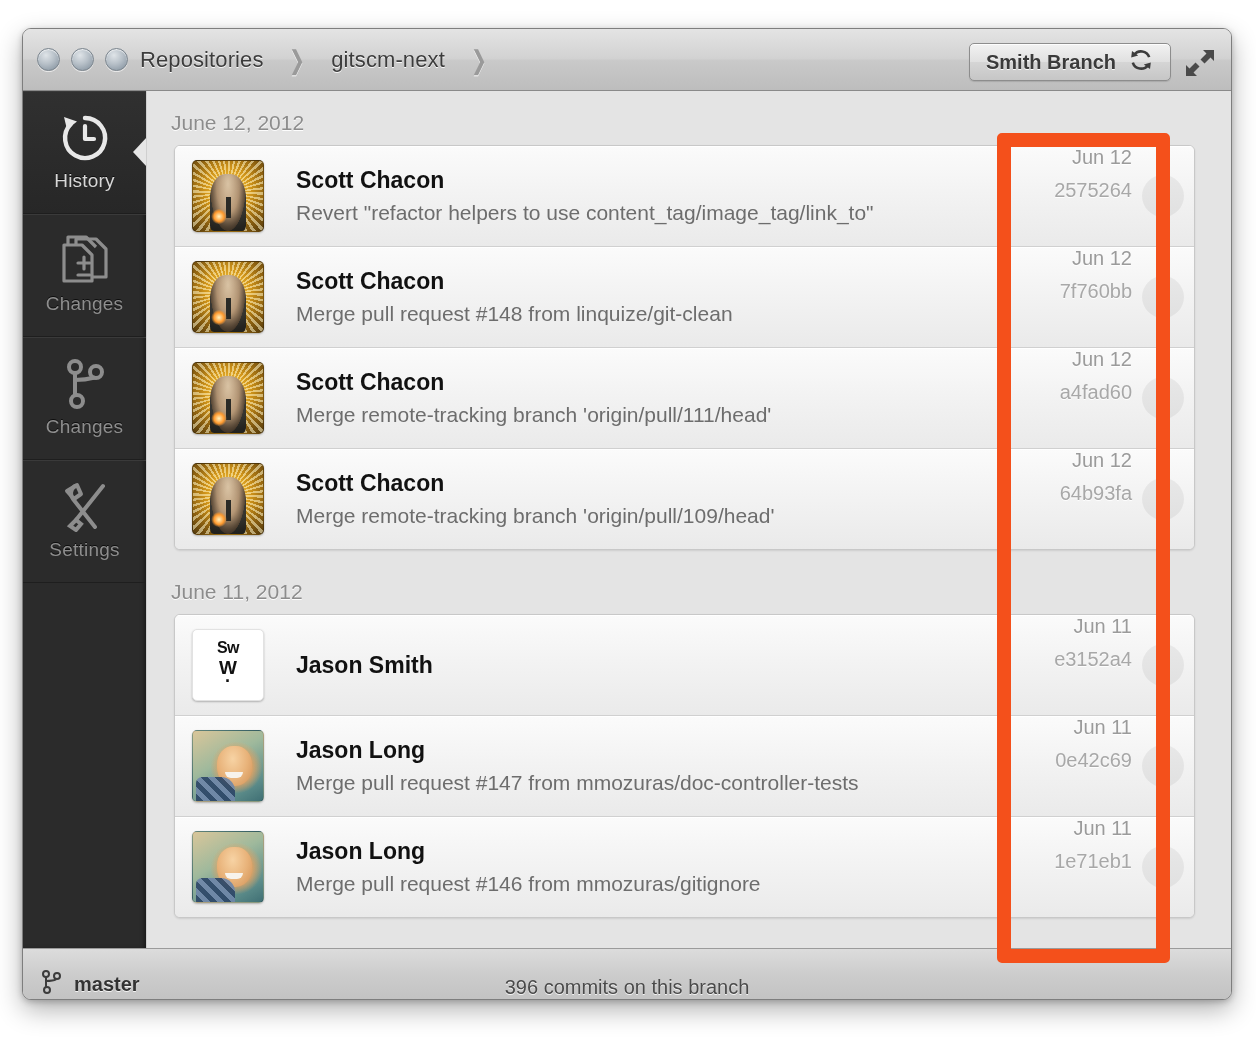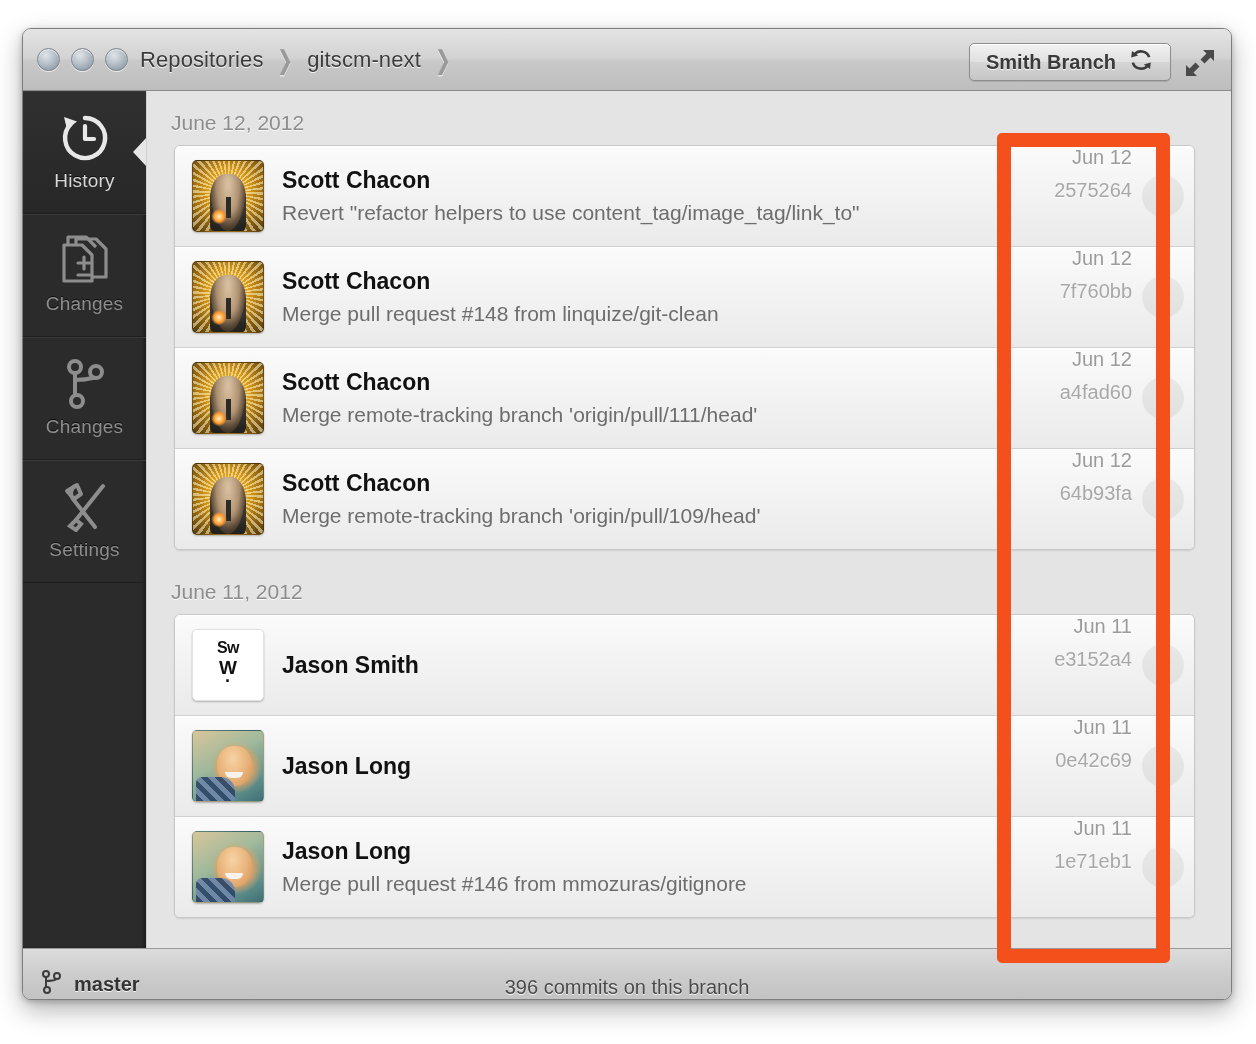--- a/index.html
+++ b/index.html
@@ -59,21 +59,21 @@
     box-sizing: border-box;
   }
 
   .breadcrumb {
     position: absolute;
     left: 108px;
     top: 0;
     height: 62px;
     display: flex;
     align-items: center;
-    gap: 2px;
+    gap: 14px;
     color: #3c3c3c;
     font-size: 22px;
     text-shadow: 0 1px 0 rgba(255,255,255,0.85);
   }
   .crumb { padding: 0 9px; letter-spacing: .1px; }
   .crumb-sep {
     font-size: 26px;
     color: #9a9a9a;
     font-weight: 300;
     transform: scaleX(0.75);
@@ -297,21 +297,21 @@
     align-items: center;
     justify-content: center;
     line-height: 1;
     border: 1px solid #e2e2e2;
   }
   .av-jsmith .l1 { font-size: 16px; font-weight: bold; color: #111; letter-spacing: -0.5px; }
   .av-jsmith .l2 { font-size: 19px; font-weight: bold; color: #111; margin-top: 2px; }
   .av-jsmith .l3 { font-size: 18px; font-weight: bold; color: #111; margin-top: -5px; }
 
   .commit-text {
-    margin-left: 18px;
+    margin-left: 32px;
     display: flex;
     flex-direction: column;
     gap: 7px;
     min-width: 0;
     flex: 1 1 auto;
   }
   .commit-author {
     font-size: 23px;
     font-weight: bold;
     color: #111111;
@@ -624,20 +624,21 @@
                 <span class="dash"></span>
               </div>
           </div>
 
           <div class="commit-row">
             <div class="avatar av-jlong">
                 <i class="smile"></i>
               </div>
             <div class="commit-text">
               <div class="commit-author">Jason Long</div>
+              <div class="commit-message">Merge pull request #147 from mmozuras/doc-controller-tests</div>
             </div>
             <div class="commit-meta">
               <div class="meta-date">Jun 11</div>
               <div class="meta-sha">0e42c69</div>
             </div>
             <div class="meta-badge">
                 <span class="dash"></span>
               </div>
           </div>
 

